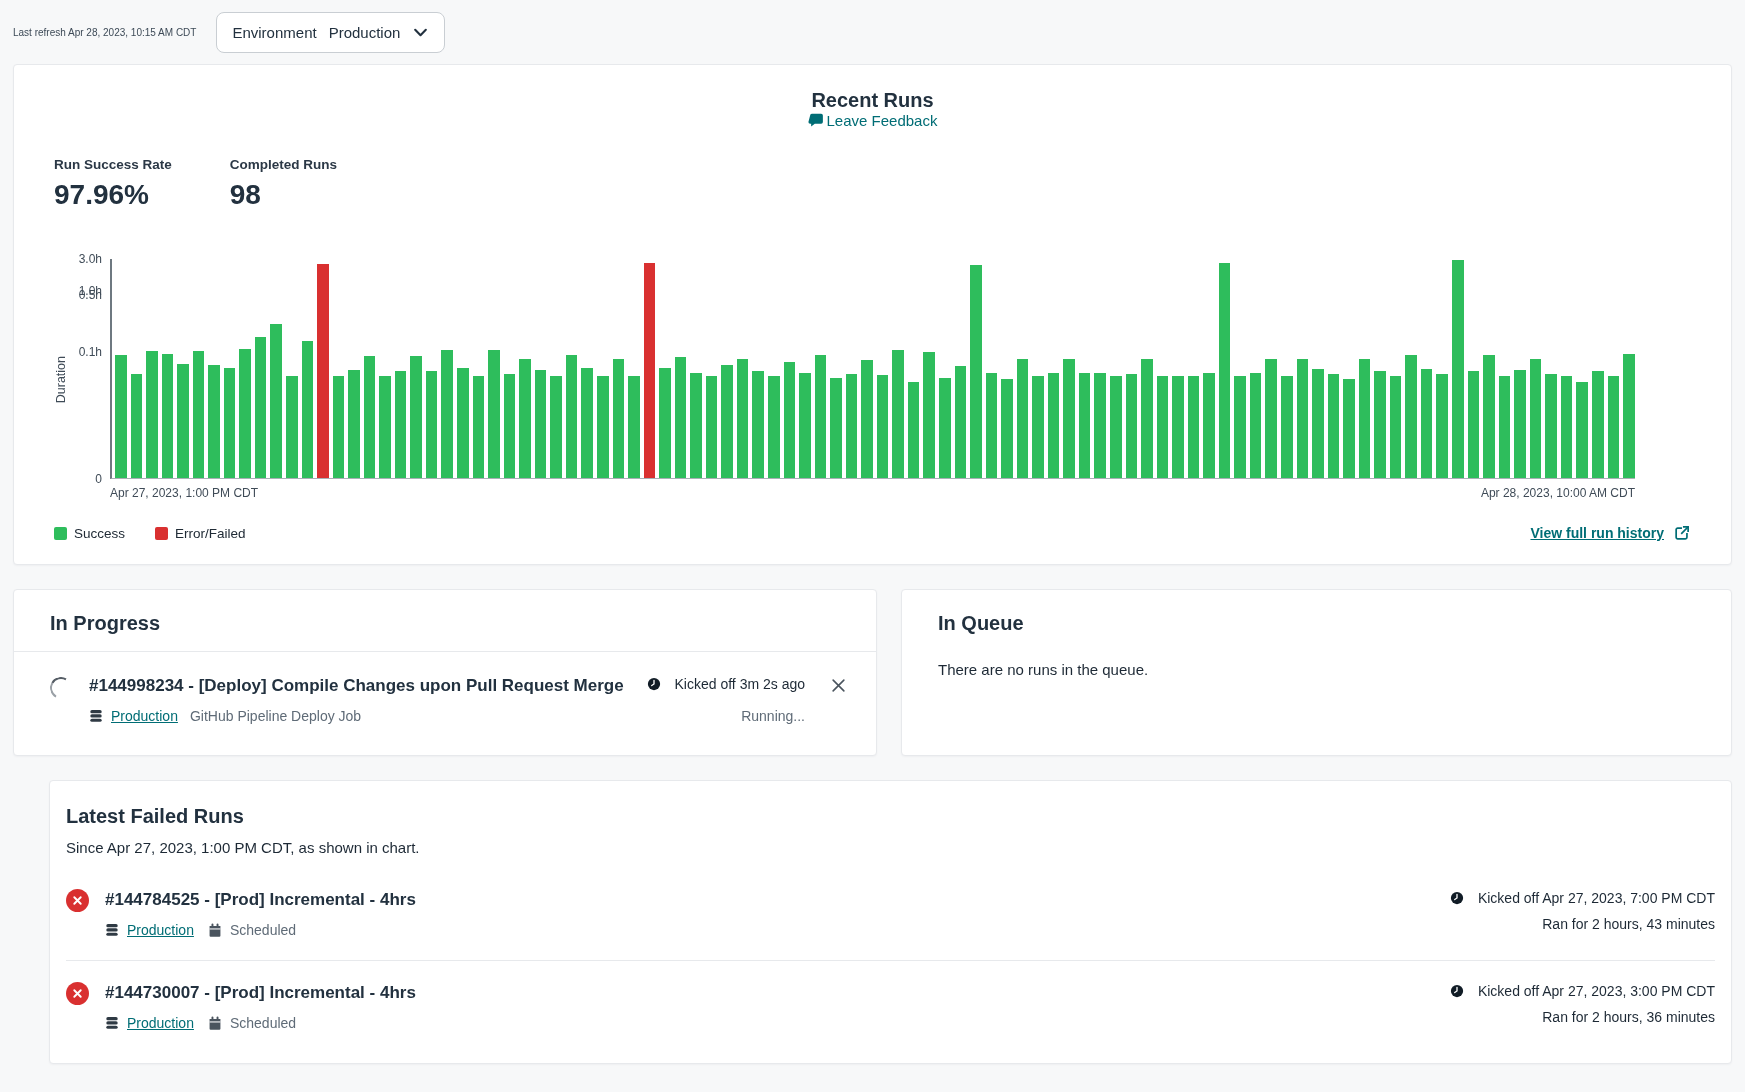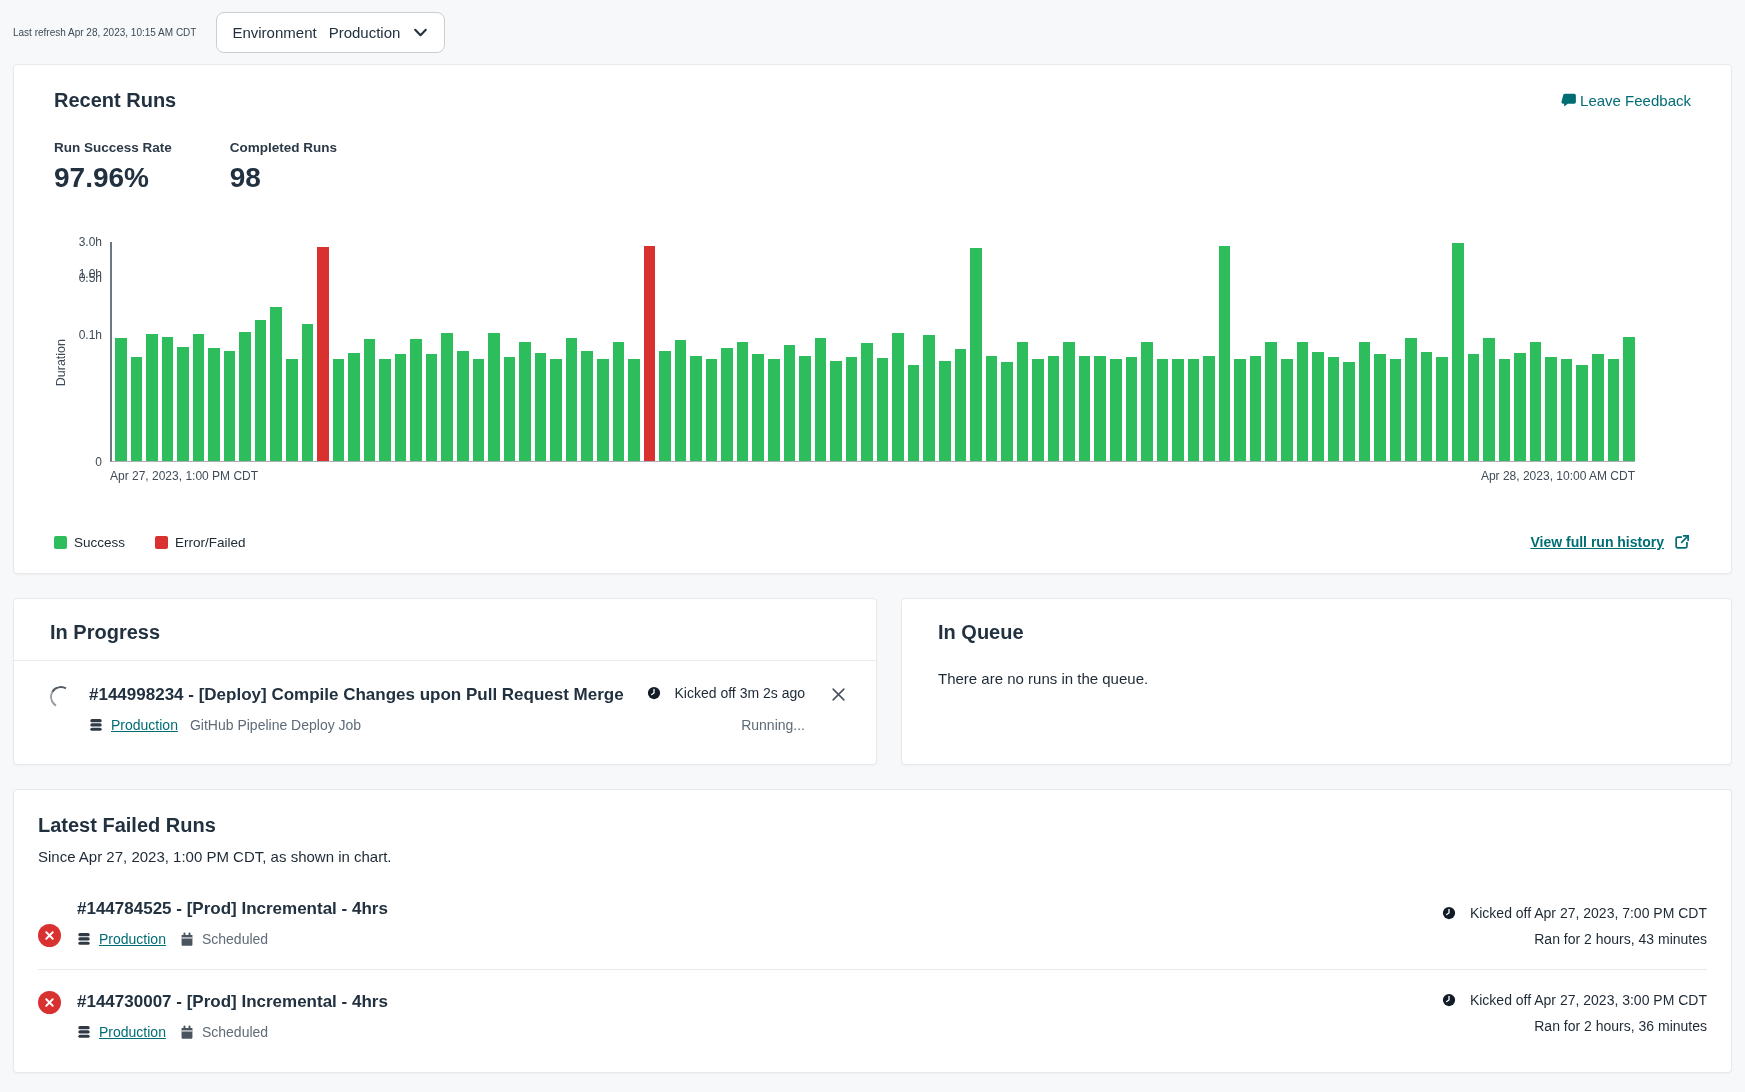--- a/index.html
+++ b/index.html
@@ -37,40 +37,40 @@
   
   main{padding:0 13px;}
   .card{
     background:#fff;border:1px solid var(--border);border-radius:4px;
     box-shadow:0 1px 2px rgba(20,30,40,.04);
     margin-bottom:24px;
   }
   h2{font-size:20px;font-weight:700;}
   
   .recent-card{padding:24px 40px 22px;}
-  .card-top-row{display:flex;align-items:center;justify-content:space-between;}
+  .card-top-row{display:flex;align-items:center;justify-content:space-between;flex-direction:column;}
   .feedback-link{display:flex;align-items:flex-end;gap:2px;color:var(--teal);font-size:15px;text-decoration:none;cursor:pointer;}
   .stats{display:flex;gap:58px;margin-top:28px;}
   .stat-label{display:block;font-size:13.5px;font-weight:700;color:#2b3846;}
   .stat-value{display:block;font-size:28px;font-weight:700;margin-top:7px;}
   
   .chart-row{display:flex;margin-top:48px;padding-right:56px;}
   .ylabel-col{display:flex;align-items:center;width:16px;}
   .ylabel{writing-mode:vertical-rl;transform:rotate(180deg);font-size:12.5px;color:var(--axis-text);}
   .yaxis-col{position:relative;width:40px;height:220px;}
   .ytick{position:absolute;right:8px;font-size:12px;color:var(--axis-text);white-space:nowrap;}
   .plot-col{flex:1;}
   .plot{
     position:relative;height:220px;
     border-left:2px solid #6e7880;border-bottom:1px solid #a9afb5;
     display:flex;align-items:flex-end;gap:4px;padding-left:3px;
   }
   .bar{flex:1 1 0;min-width:2px;}
   .xlabels{display:flex;justify-content:space-between;margin-top:7px;font-size:12px;color:var(--axis-text);}
-  .chart-footer{display:flex;align-items:center;justify-content:space-between;margin-top:50px;}
+  .chart-footer{display:flex;align-items:center;justify-content:space-between;margin-top:24px;}
   .legend{display:flex;align-items:center;}
   .legend-item{display:flex;align-items:center;gap:7px;font-size:13.5px;color:#202b36;margin-right:30px;}
   .swatch{width:13px;height:13px;border-radius:2px;display:inline-block;}
   .swatch-success{background:var(--green);}
   .swatch-failed{background:var(--red);}
   .history-link{display:flex;align-items:center;gap:9px;color:var(--teal);font-size:14px;font-weight:700;cursor:pointer;}
   .history-link span{text-decoration:underline;}
   
   .two-col{display:flex;gap:24px;}
   .progress-card{flex:0 0 864px;padding:0;min-height:167px;}
@@ -88,24 +88,24 @@
   .run-sub{display:flex;align-items:center;gap:8px;margin-top:12px;font-size:14px;}
   .env-link{color:var(--teal);text-decoration:underline;cursor:pointer;}
   .job-name{color:var(--gray);margin-left:4px;}
   .run-right{margin-left:auto;text-align:right;flex:0 0 auto;}
   .kicked{display:flex;align-items:center;justify-content:flex-end;gap:14px;font-size:14px;color:#1d2935;}
   .run-status{font-size:14px;color:var(--gray);margin-top:16px;}
   .ran-for{font-size:14px;color:#1d2935;margin-top:10px;}
   .close-btn{background:none;border:none;cursor:pointer;margin-left:24px;padding:2px;line-height:0;}
   .queue-card p{font-size:15px;color:#1d2935;margin-top:26px;}
   
-  .failed-card{padding:24px 24px 32px;margin-bottom:7px;}
+  .failed-card{padding:24px 16px 32px;margin-bottom:7px;margin-left:36px;}
   .failed-sub{font-size:15px;color:#1d2935;margin-top:11px;}
   .failed-row{display:flex;align-items:flex-start;}
-  .failed-row.first{margin-top:34px;align-items:flex-end;}
+  .failed-row.first{margin-top:34px;}
   .failed-row.second{margin-top:22px;}
   .divider-inset{border-top:1px solid var(--border);margin-top:22px;}
   .badge{
     width:23px;height:23px;border-radius:50%;background:var(--red);
     display:flex;align-items:center;justify-content:center;flex:0 0 auto;
     margin-right:16px;margin-top:-1px;
   }
   .icon{display:inline-flex;line-height:0;flex:0 0 auto;}
 </style>
 </head>

